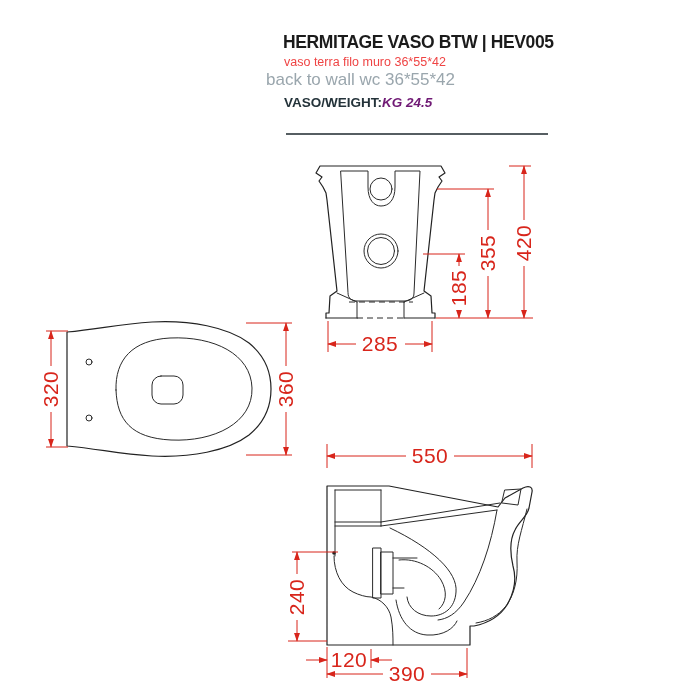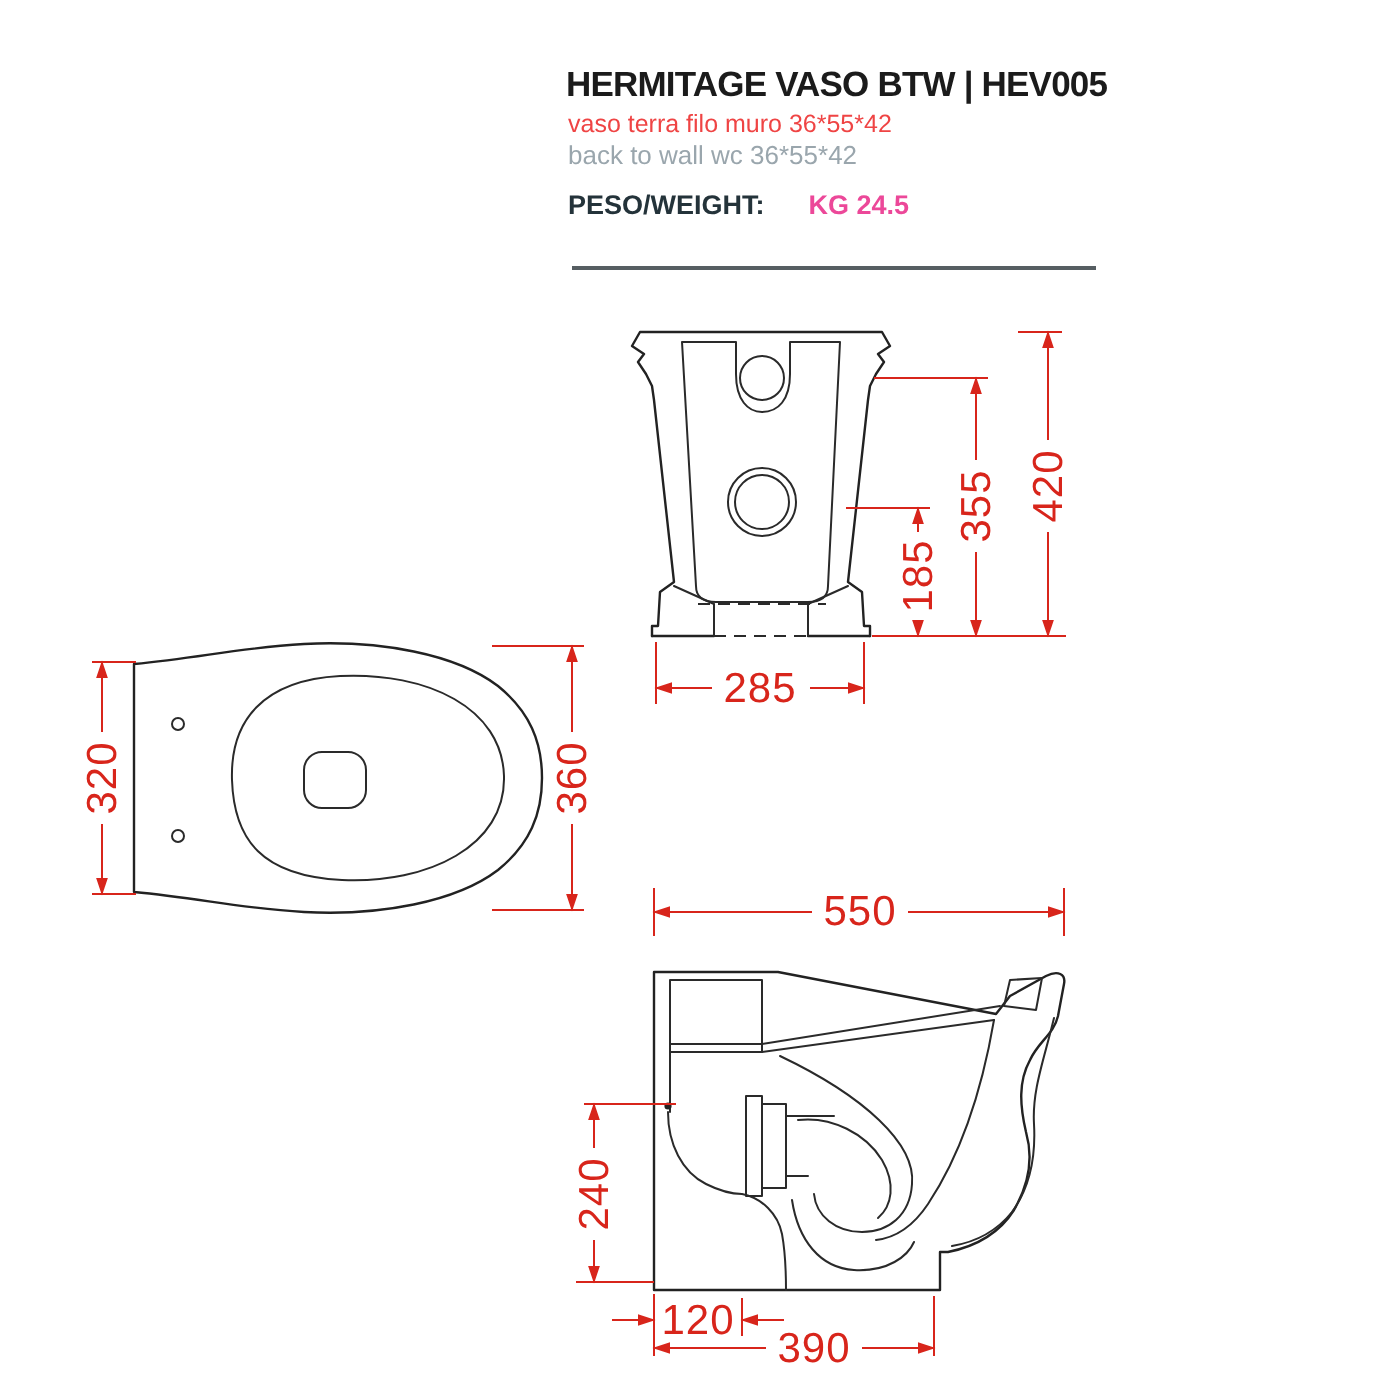--- a/index.html
+++ b/index.html
@@ -1,42 +1,42 @@
 <!DOCTYPE html>
 <html><head>
 <meta charset="utf-8">
 <style>
   html,body{margin:0;padding:0;background:#ffffff;}
   #sheet{position:relative;width:700px;height:700px;background:#ffffff;overflow:hidden;
          font-family:"Liberation Sans",sans-serif;}
   .hdr-title{position:absolute;left:283px;top:32px;font-size:17.5px;font-weight:bold;
              letter-spacing:-0.4px;color:#1b1b1b;white-space:nowrap;}
   .hdr-sub1{position:absolute;left:284px;top:55px;font-size:12.5px;color:#ef4444;white-space:nowrap;}
-  .hdr-sub2{position:absolute;left:284px;top:70px;font-size:13px;color:#9aa6ad;white-space:nowrap;}
+  .hdr-sub2{position:absolute;left:266px;top:70px;font-size:17px;color:#9aa6ad;white-space:nowrap;}
   .hdr-weight{position:absolute;left:284px;top:95px;font-size:13.5px;font-weight:bold;color:#24333a;white-space:nowrap;}
-  .hdr-weight .wv{margin-left:22px;color:#ec4899;}
+  .hdr-weight .wv{color:#701a75;font-style:italic;}
   .divider{position:absolute;left:286px;top:133px;width:262px;height:2px;background:#565e62;}
   svg{position:absolute;}
   .blk{stroke:#222222;stroke-width:1.2;fill:none;stroke-linejoin:round;stroke-linecap:round;}
   .blk-thin{stroke:#2a2a2a;stroke-width:1;fill:none;stroke-linejoin:round;stroke-linecap:round;}
   .dash{stroke:#2a2a2a;stroke-width:1;fill:none;stroke-dasharray:6 4;}
   .red{stroke:#d8251b;stroke-width:1;fill:none;}
   .dim-text{fill:#d8251b;font-family:"Liberation Sans",sans-serif;font-size:21px;letter-spacing:0.5px;}
   .dot{fill:#222222;stroke:none;}
 </style>
 </head>
 <body>
 
 <div id="sheet">
 
   <div class="hdr-title">HERMITAGE VASO BTW | HEV005</div>
   <div class="hdr-sub1">vaso terra filo muro 36*55*42</div>
   <div class="hdr-sub2">back to wall wc  36*55*42</div>
   <div class="hdr-weight">
-    <span>PESO/WEIGHT:</span><span class="wv">KG 24.5</span>
+    <span>VASO/WEIGHT:</span><span class="wv">KG 24.5</span>
   </div>
   <div class="divider"></div>
 
   <svg style="left:280px;top:150px" width="265" height="215" viewBox="280 150 265 215">
     <defs>
       <marker id="af" markerWidth="9" markerHeight="6" refX="8.2" refY="3" orient="auto-start-reverse">
         <path d="M0,0 L9,3 L0,6 Z" fill="#d8251b"></path>
       </marker>
     </defs>
 

